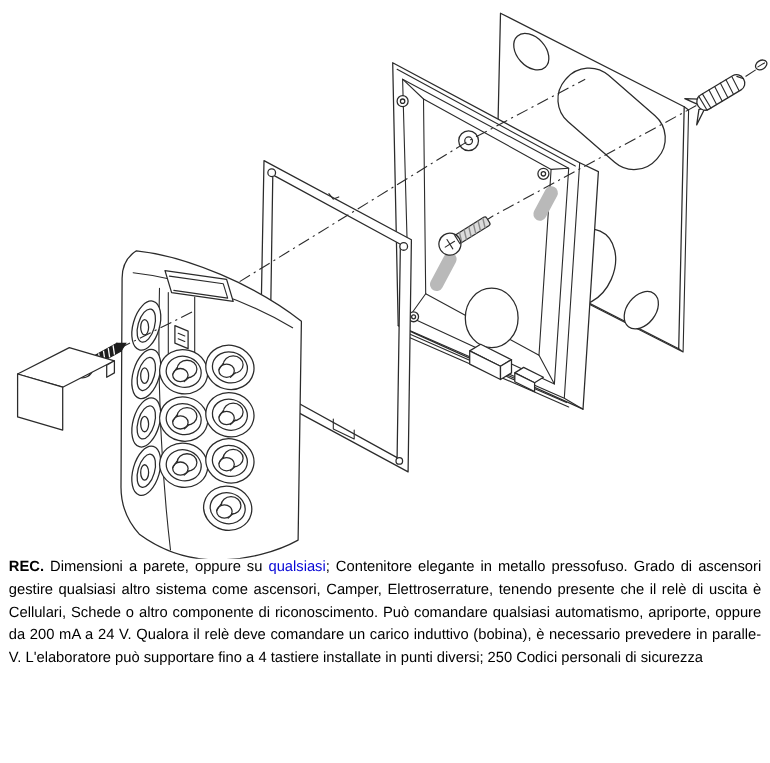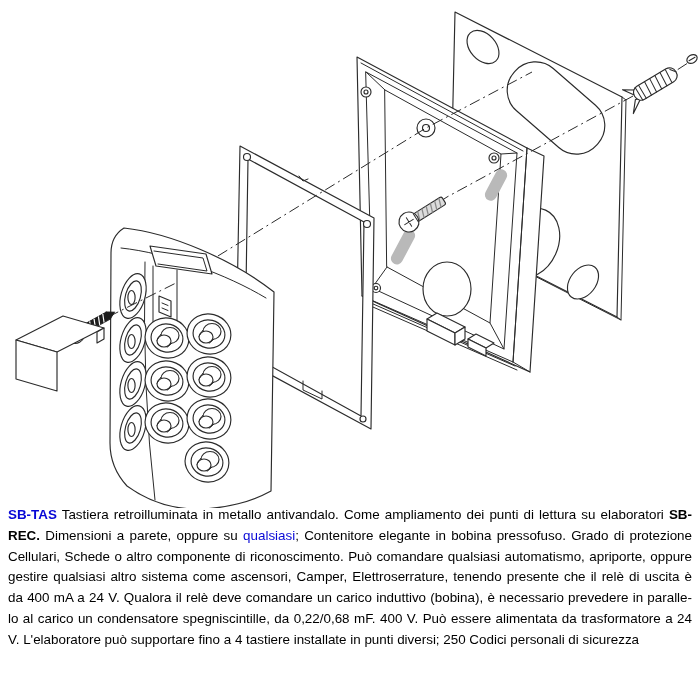--- a/index.html
+++ b/index.html
@@ -172,20 +172,18 @@
 
   <g>
     <path class="s" d="M16,340 L63,316 L104,328 L57,352 Z"></path>
     <path class="s" d="M16,340 L57,352 L57,391 L16,379 Z"></path>
     <path class="s" d="M104,328 L104,339 L97,343 L97,332 Z"></path>
   </g>
 </svg>
 </div>
 
 <div class="desc">
-    <div class="dline"><span class="seg-bb">SB-TAS</span><span> Tastiera retroilluminata in metallo antivandalo. Come ampliamento dei punti di lettura su elaboratori </span><span class="seg-b">SB-</span></div>
-    <div class="dline"><span class="seg-b">REC.</span><span> Dimensioni a parete, oppure su </span><span class="seg-l">qualsiasi</span><span>; Contenitore elegante in bobina pressofuso. Grado di protezione</span></div>
+    <div class="dline"><span class="seg-b">REC.</span><span> Dimensioni a parete, oppure su </span><span class="seg-l">qualsiasi</span><span>; Contenitore elegante in metallo pressofuso. Grado di ascensori</span></div>
+    <div class="dline"><span>gestire qualsiasi altro sistema come ascensori, Camper, Elettroserrature, tenendo presente che il relè di uscita è</span></div>
     <div class="dline"><span>Cellulari, Schede o altro componente di riconoscimento. Può comandare qualsiasi automatismo, apriporte, oppure</span></div>
-    <div class="dline"><span>gestire qualsiasi altro sistema come ascensori, Camper, Elettroserrature, tenendo presente che il relè di uscita è</span></div>
-    <div class="dline"><span>da 400 mA a 24 V. Qualora il relè deve comandare un carico induttivo (bobina), è necessario prevedere in paralle-</span></div>
-    <div class="dline"><span>lo al carico un condensatore spegniscintille, da 0,22/0,68 mF. 400 V. Può essere alimentata da trasformatore a 24</span></div>
+    <div class="dline"><span>da 200 mA a 24 V. Qualora il relè deve comandare un carico induttivo (bobina), è necessario prevedere in paralle-</span></div>
     <div class="dline last"><span>V. L'elaboratore può supportare fino a 4 tastiere installate in punti diversi; 250 Codici personali di sicurezza</span></div>
   </div>
 
 </body></html>

